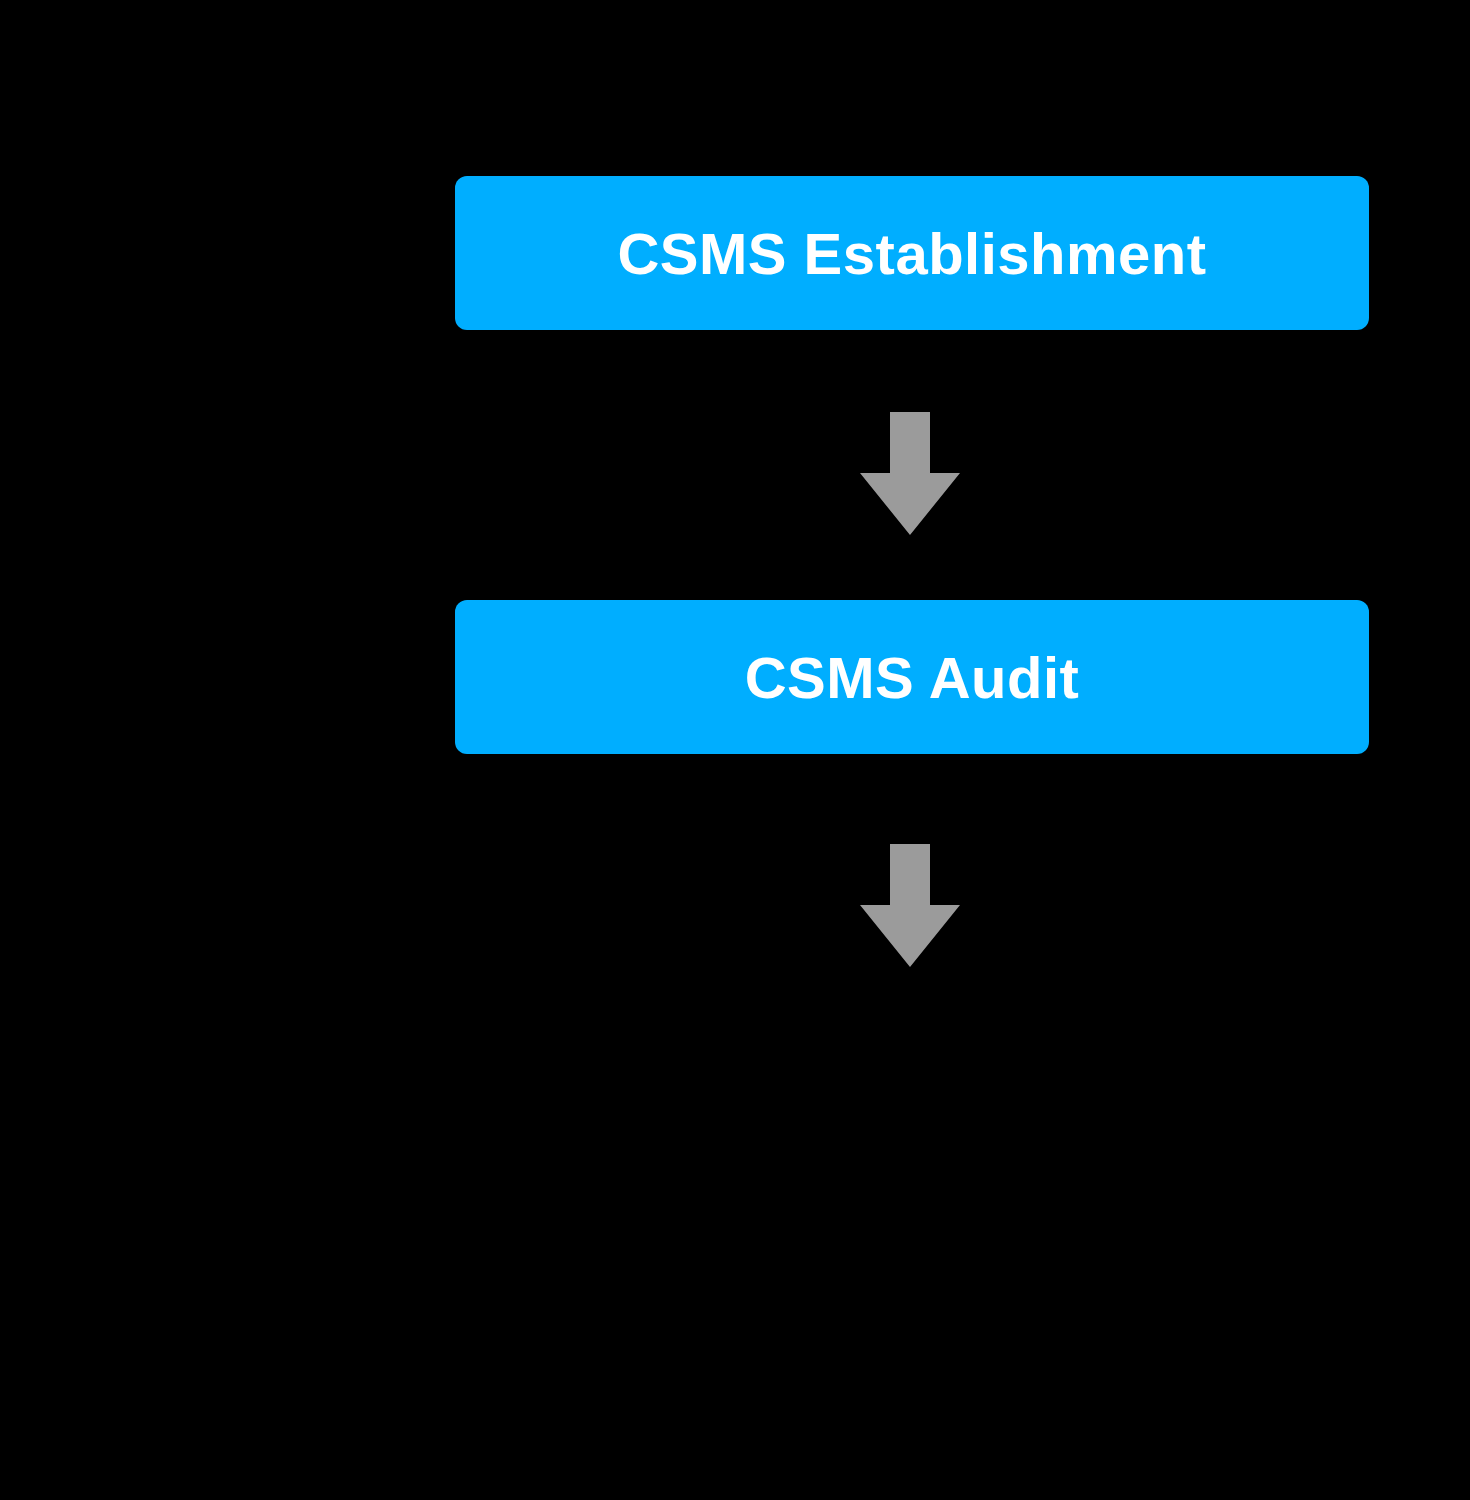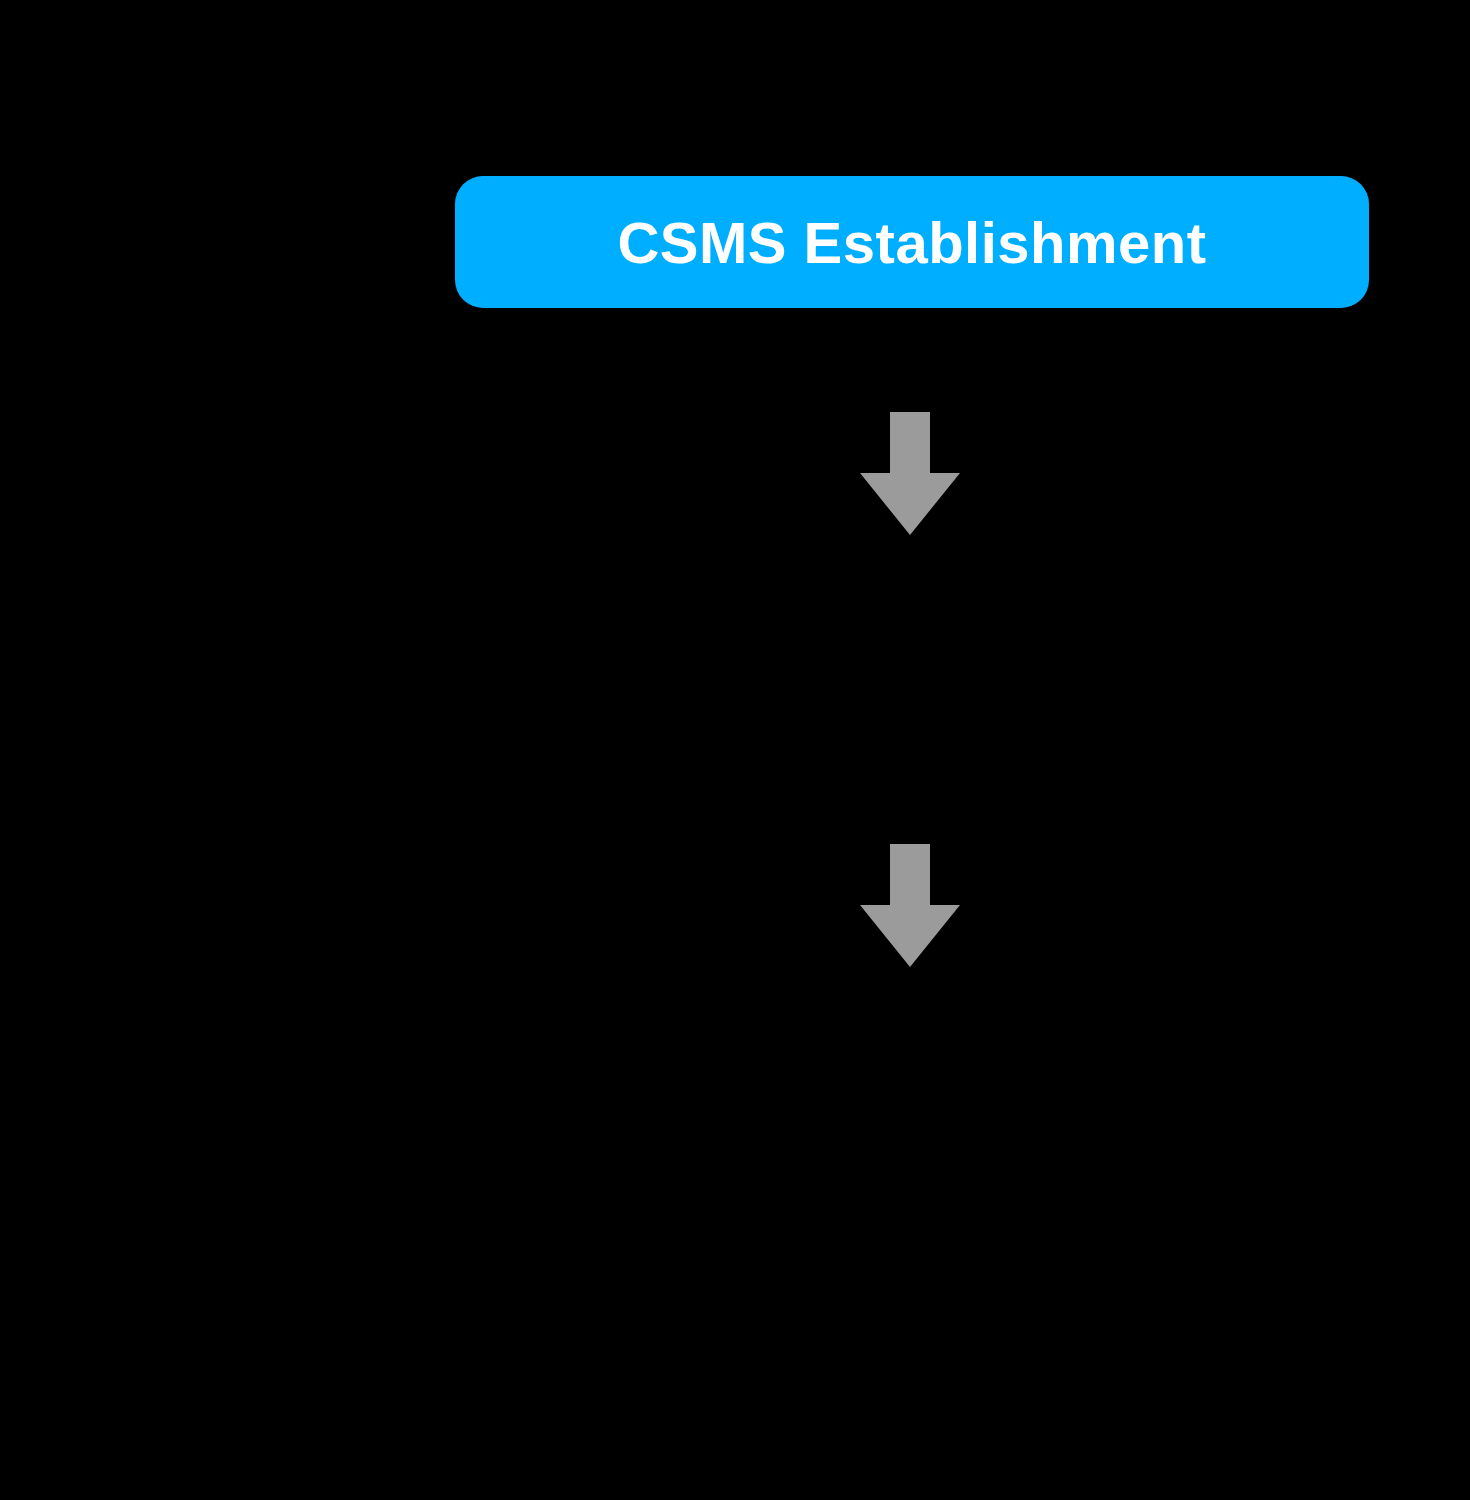--- a/index.html
+++ b/index.html
@@ -18,22 +18,22 @@
     font-family: "Liberation Sans", sans-serif;
   }
   .canvas {
     position: absolute;
     inset: 0;
   }
   .flow-node {
     position: absolute;
     left: 455px;
     width: 914px;
-    height: 132px;
-    border-radius: 28px;
+    height: 154px;
+    border-radius: 12px;
     background: var(--node-fill);
     display: flex;
     align-items: center;
     justify-content: center;
   }
   .flow-node .node-label {
     color: var(--node-text);
     font-size: 58px;
     font-weight: 700;
     letter-spacing: 0.5px;
@@ -61,20 +61,23 @@
   <div class="flow-node node-1">
     <span class="node-label">CSMS Establishment</span>
   </div>
 
   <div class="down-arrow arrow-1">
     <svg viewBox="0 0 100 123" xmlns="http://www.w3.org/2000/svg" aria-hidden="true">
       <polygon points="30,0 70,0 70,61 100,61 50,123 0,61 30,61" fill="currentColor"></polygon>
     </svg>
   </div>
 
+  <div class="flow-node node-2">
+    <span class="node-label">CSMS Audit</span>
+  </div>
 
   <div class="down-arrow arrow-2">
     <svg viewBox="0 0 100 123" xmlns="http://www.w3.org/2000/svg" aria-hidden="true">
       <polygon points="30,0 70,0 70,61 100,61 50,123 0,61 30,61" fill="currentColor"></polygon>
     </svg>
   </div>
 
 
 </div>
 

